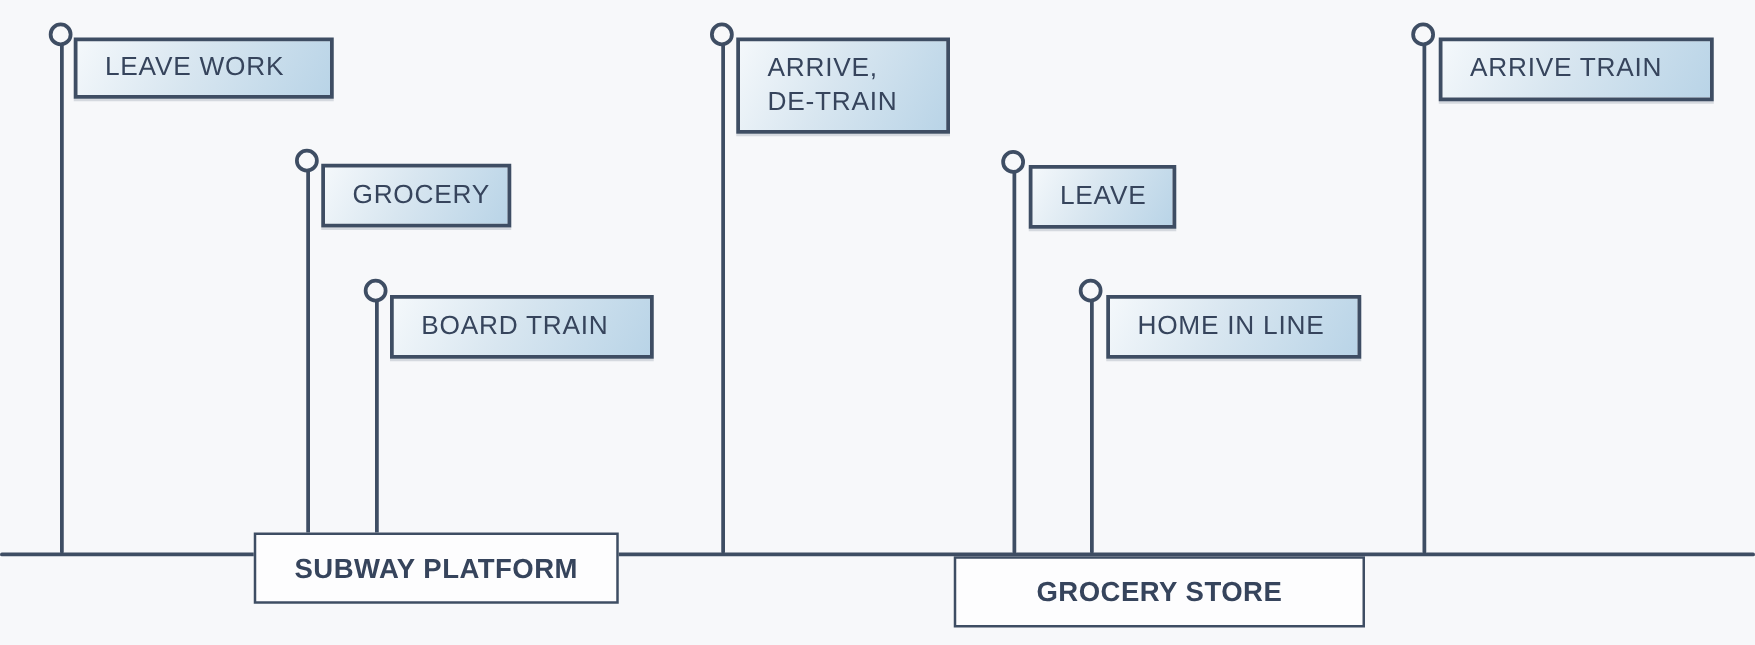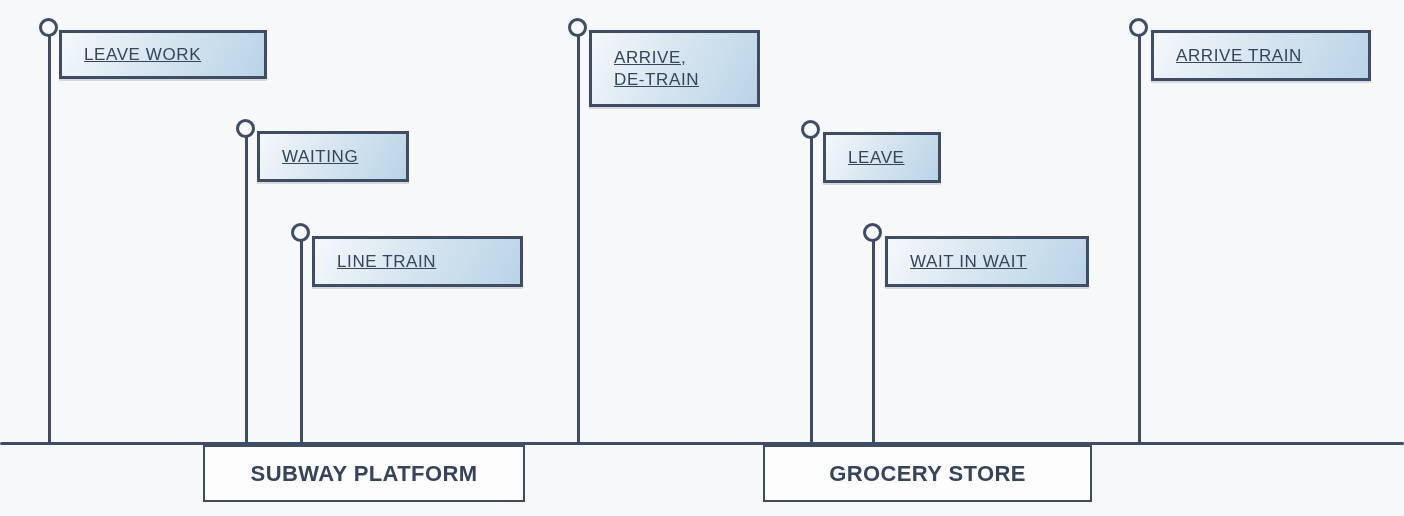--- a/index.html
+++ b/index.html
@@ -57,26 +57,25 @@
     height: var(--fh);
     box-sizing: border-box;
     border: 3px solid #3e4d63;
     background: linear-gradient(118deg, #f4f8fb 0%, #d8e6f0 45%, #b9d4e7 100%);
     display: flex;
     align-items: center;
     padding-left: 22px;
     box-shadow: 0 2px 0 rgba(62, 77, 99, 0.18);
   }
   .flag-label {
-    font-size: 17px;
+    font-size: 21px;
     letter-spacing: 0.6px;
     line-height: 1.27;
     color: #36445c;
     white-space: pre-line;
-    text-decoration: underline;
   }
 
   
   .e0 { --px: 49px;   --cy: 28px;  --fl: 59px;   --ft: 30px;  --fw: 208px; --fh: 49px; }
   .e1 { --px: 246px;  --cy: 129px; --fl: 257px;  --ft: 131px; --fw: 152px; --fh: 51px; }
   .e2 { --px: 301px;  --cy: 233px; --fl: 312px;  --ft: 236px; --fw: 211px; --fh: 51px; }
   .e3 { --px: 578px;  --cy: 28px;  --fl: 589px;  --ft: 30px;  --fw: 171px; --fh: 77px; }
   .e4 { --px: 811px;  --cy: 130px; --fl: 823px;  --ft: 132px; --fw: 118px; --fh: 51px; }
   .e5 { --px: 873px;  --cy: 233px; --fl: 885px;  --ft: 236px; --fw: 204px; --fh: 51px; }
   .e6 { --px: 1139px; --cy: 28px;  --fl: 1151px; --ft: 30px;  --fw: 220px; --fh: 51px; }
@@ -84,21 +83,21 @@
   
   .location-box {
     position: absolute;
     box-sizing: border-box;
     border: 2.5px solid #3e4d63;
     background: #fdfdfe;
     display: flex;
     align-items: center;
     justify-content: center;
   }
-  .loc0 { left: 203px; top: 445px; width: 322px; height: 57px; }
+  .loc0 { left: 203px; top: 426px; width: 292px; height: 57px; }
   .loc1 { left: 763px; top: 445px; width: 329px; height: 57px; }
   .location-label {
     font-size: 22px;
     font-weight: bold;
     letter-spacing: 0.4px;
     color: #36445c;
   }
 </style>
 </head>
 <body>
@@ -112,29 +111,29 @@
     <div class="knob"></div>
     <div class="flag">
       <span class="flag-label">LEAVE WORK</span>
     </div>
   </div>
 
   <div class="event e1">
     <div class="pole"></div>
     <div class="knob"></div>
     <div class="flag">
-      <span class="flag-label">WAITING</span>
+      <span class="flag-label">GROCERY</span>
     </div>
   </div>
 
   <div class="event e2">
     <div class="pole"></div>
     <div class="knob"></div>
     <div class="flag">
-      <span class="flag-label">LINE TRAIN</span>
+      <span class="flag-label">BOARD TRAIN</span>
     </div>
   </div>
 
   <div class="event e3">
     <div class="pole"></div>
     <div class="knob"></div>
     <div class="flag">
       <span class="flag-label">ARRIVE,
 DE-TRAIN</span>
     </div>
@@ -145,21 +144,21 @@
     <div class="knob"></div>
     <div class="flag">
       <span class="flag-label">LEAVE</span>
     </div>
   </div>
 
   <div class="event e5">
     <div class="pole"></div>
     <div class="knob"></div>
     <div class="flag">
-      <span class="flag-label">WAIT IN WAIT</span>
+      <span class="flag-label">HOME IN LINE</span>
     </div>
   </div>
 
   <div class="event e6">
     <div class="pole"></div>
     <div class="knob"></div>
     <div class="flag">
       <span class="flag-label">ARRIVE TRAIN</span>
     </div>
   </div>

